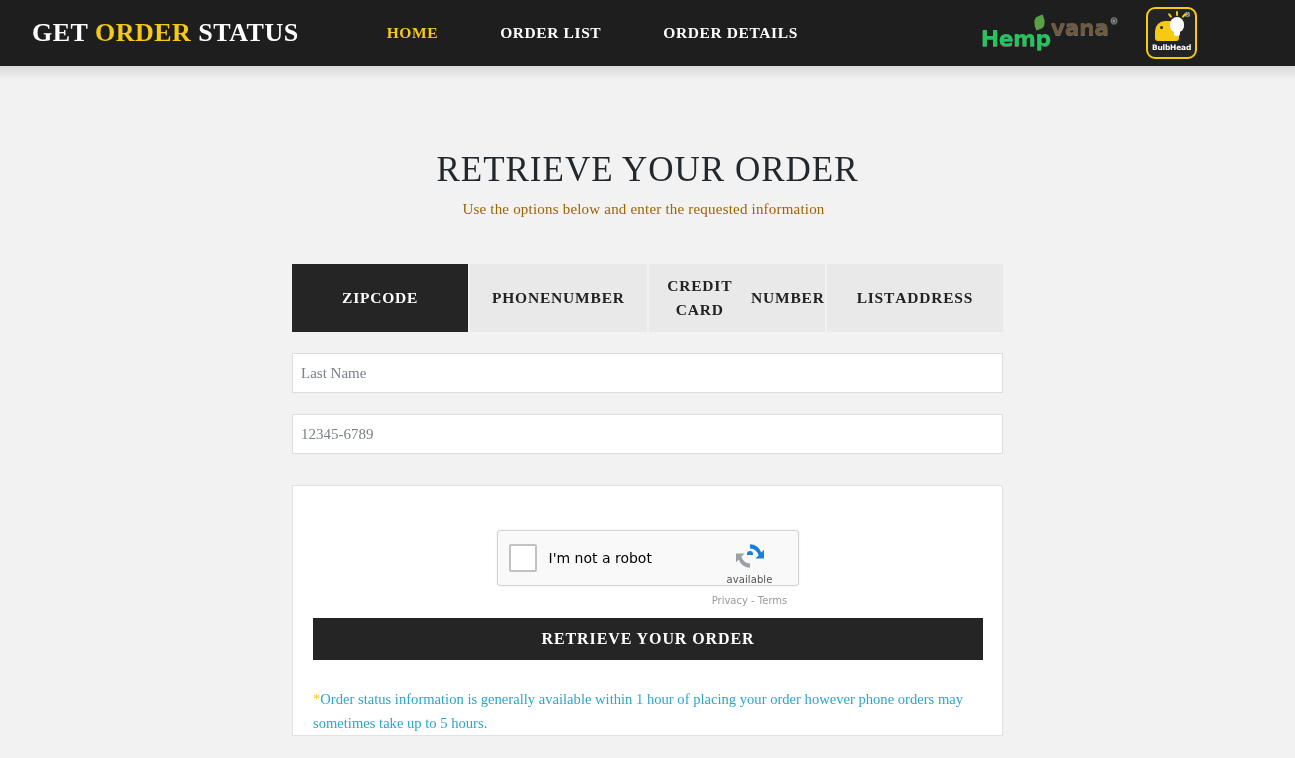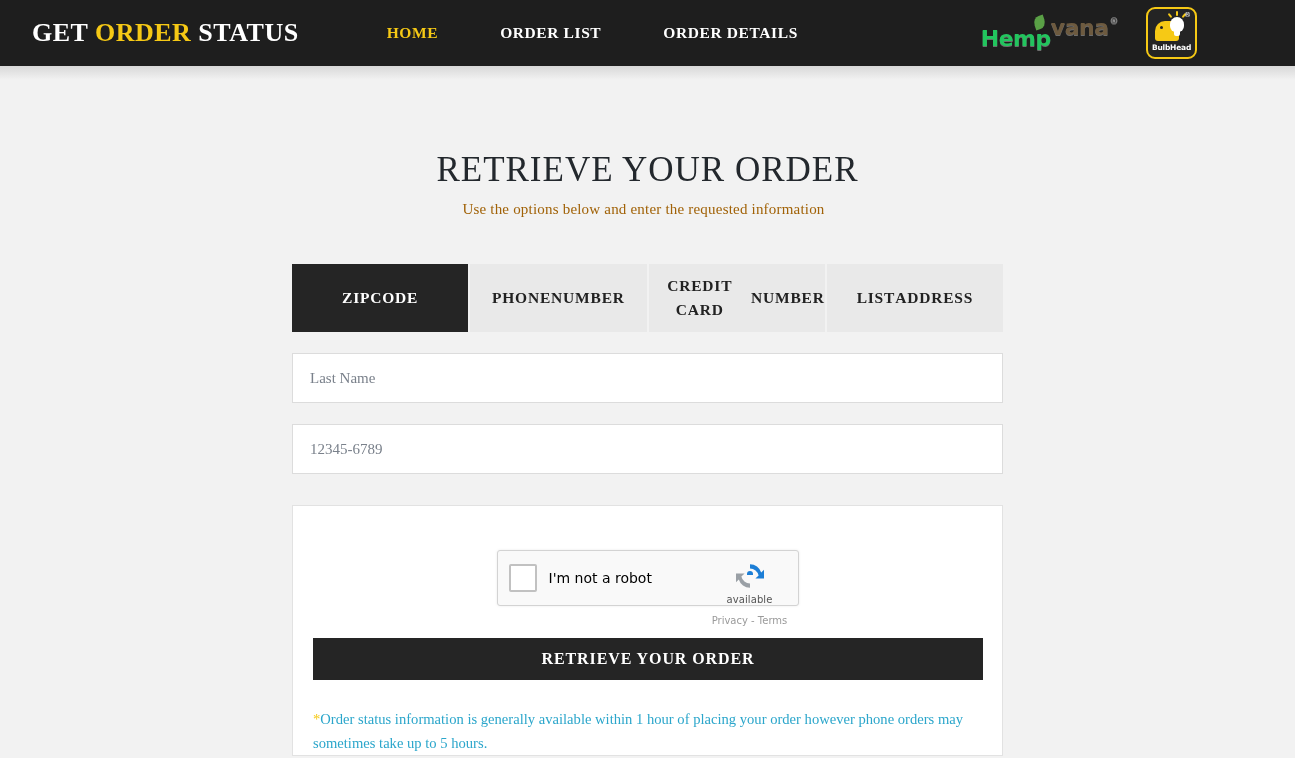--- a/index.html
+++ b/index.html
@@ -210,25 +210,25 @@
   }
   .tab.active {
     background: #252525;
     color: #ffffff;
   }
   .tab .l2 { display: block; }
 
   
   .field {
     width: 100%;
-    height: 50px;
+    height: 40px;
     margin-top: 21px;
     background: #ffffff;
     border: 1px solid #dcdcdc;
-    padding: 0 17px;
+    padding: 0 8px;
     font-size: 15px;
     color: #5d6570;
     font-family: "Liberation Serif", serif;
     outline: none;
   }
   .field::placeholder { color: #7a818b; opacity: 1; }
 
   
   .captcha-card {
     margin-top: 31px;

